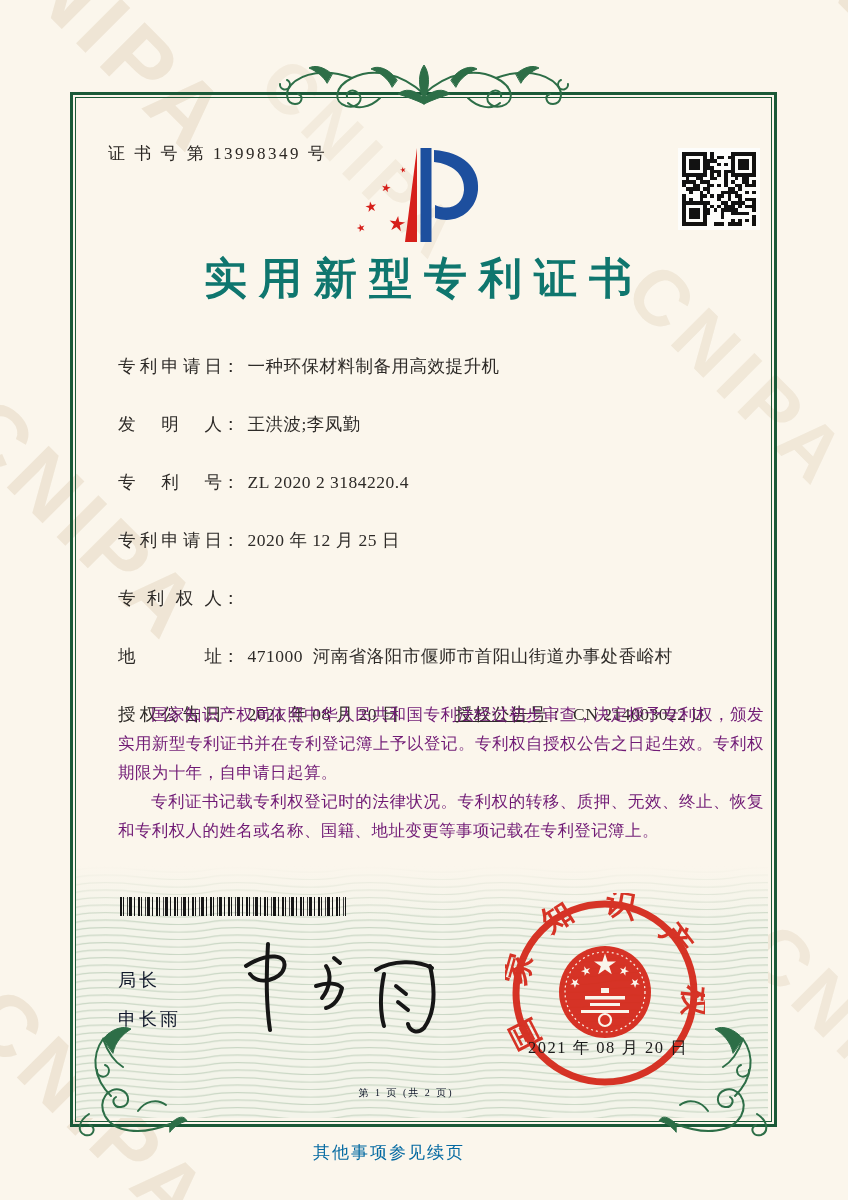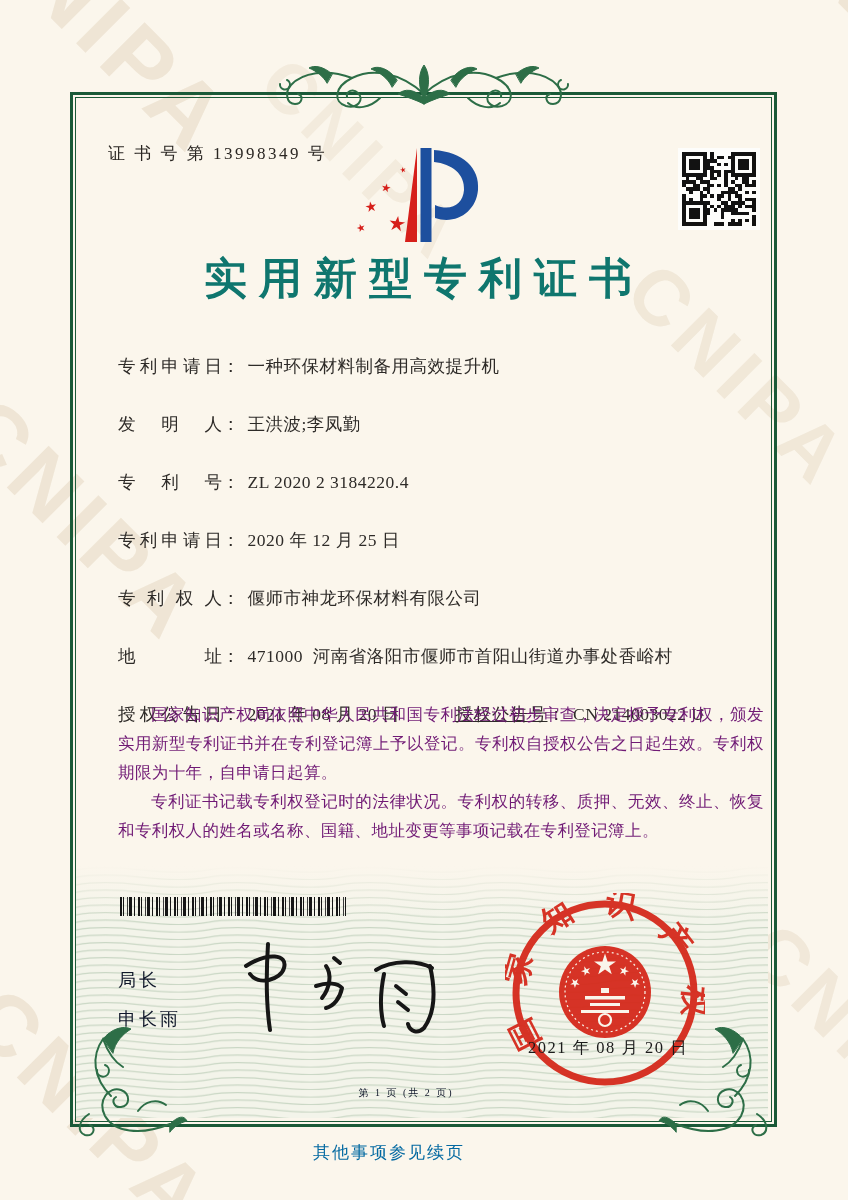--- a/index.html
+++ b/index.html
@@ -424,21 +424,20 @@
         <span class="fvalue">ZL 2020 2 3184220.4</span>
       </div>
       <div class="frow">
         <span class="flabel">专利申请日</span>
           <span class="colon">：</span>
         <span class="fvalue">2020 年 12 月 25 日</span>
       </div>
       <div class="frow">
         <span class="flabel">专利权人</span>
           <span class="colon">：</span>
-        <span class="fvalue">偃师市神龙环保材料有限公司</span>
       </div>
       <div class="frow">
         <span class="flabel">地址</span>
           <span class="colon">：</span>
         <span class="fvalue">471000  河南省洛阳市偃师市首阳山街道办事处香峪村</span>
       </div>
       <div class="frow">
         <span class="flabel">授权公告日</span>
           <span class="colon">：</span>
         <span class="fvalue">2021 年 08 月 20 日</span>

